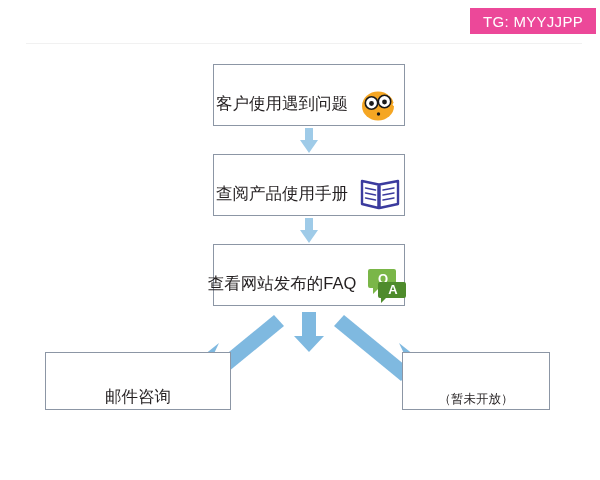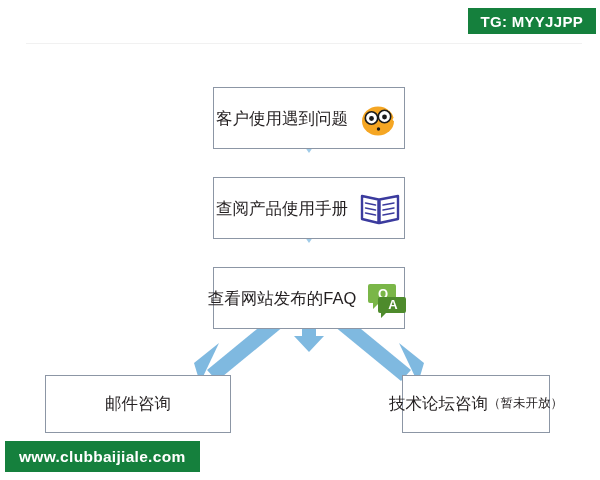--- a/index.html
+++ b/index.html
@@ -28,29 +28,28 @@
     left: 26px;
     top: 43px;
     width: 556px;
     height: 1px;
     background: #f1f1f1;
   }
 
   
   .badge {
     position: absolute;
-    background: #15803d;
+    background: #ec4899;
     color: #ffffff;
     font-size: 15px;
     letter-spacing: 0.3px;
     display: flex;
     align-items: center;
     justify-content: center;
     white-space: nowrap;
-    font-weight: bold;
   }
   #tg-badge {
     right: 4px;
     top: 8px;
     height: 26px;
     padding: 0 13px;
   }
   #site-badge {
     left: 5px;
     bottom: 8px;
@@ -59,23 +58,22 @@
     font-size: 15.5px;
   }
 
   
   .node {
     position: absolute;
     box-sizing: border-box;
     background: #ffffff;
     border: 1px solid #8c96a5;
     display: flex;
-    align-items: center;
-    justify-content: center;
-    margin-top: 23px;
+    align-items: flex-end;
+    justify-content: center;
   }
   .node-inner {
     display: flex;
     align-items: center;
     justify-content: center;
     gap: 10px;
     width: 100%;
     padding: 0 14px;
     box-sizing: border-box;
   }
@@ -209,22 +207,20 @@
 
   <div class="node" id="node-email">
     <div class="node-stack">
       <span class="line1">邮件咨询</span>
     </div>
   </div>
 
 
   <div class="node" id="node-forum">
     <div class="node-stack">
-      <span class="line1">技术论坛咨询</span>
       <span class="line2 small">（暂未开放）</span>
     </div>
   </div>
 
   <div class="badge" id="tg-badge">TG: MYYJJPP</div>
 
-  <div class="badge" id="site-badge">www.clubbaijiale.com</div>
 
 </div>
 
 </body></html>

